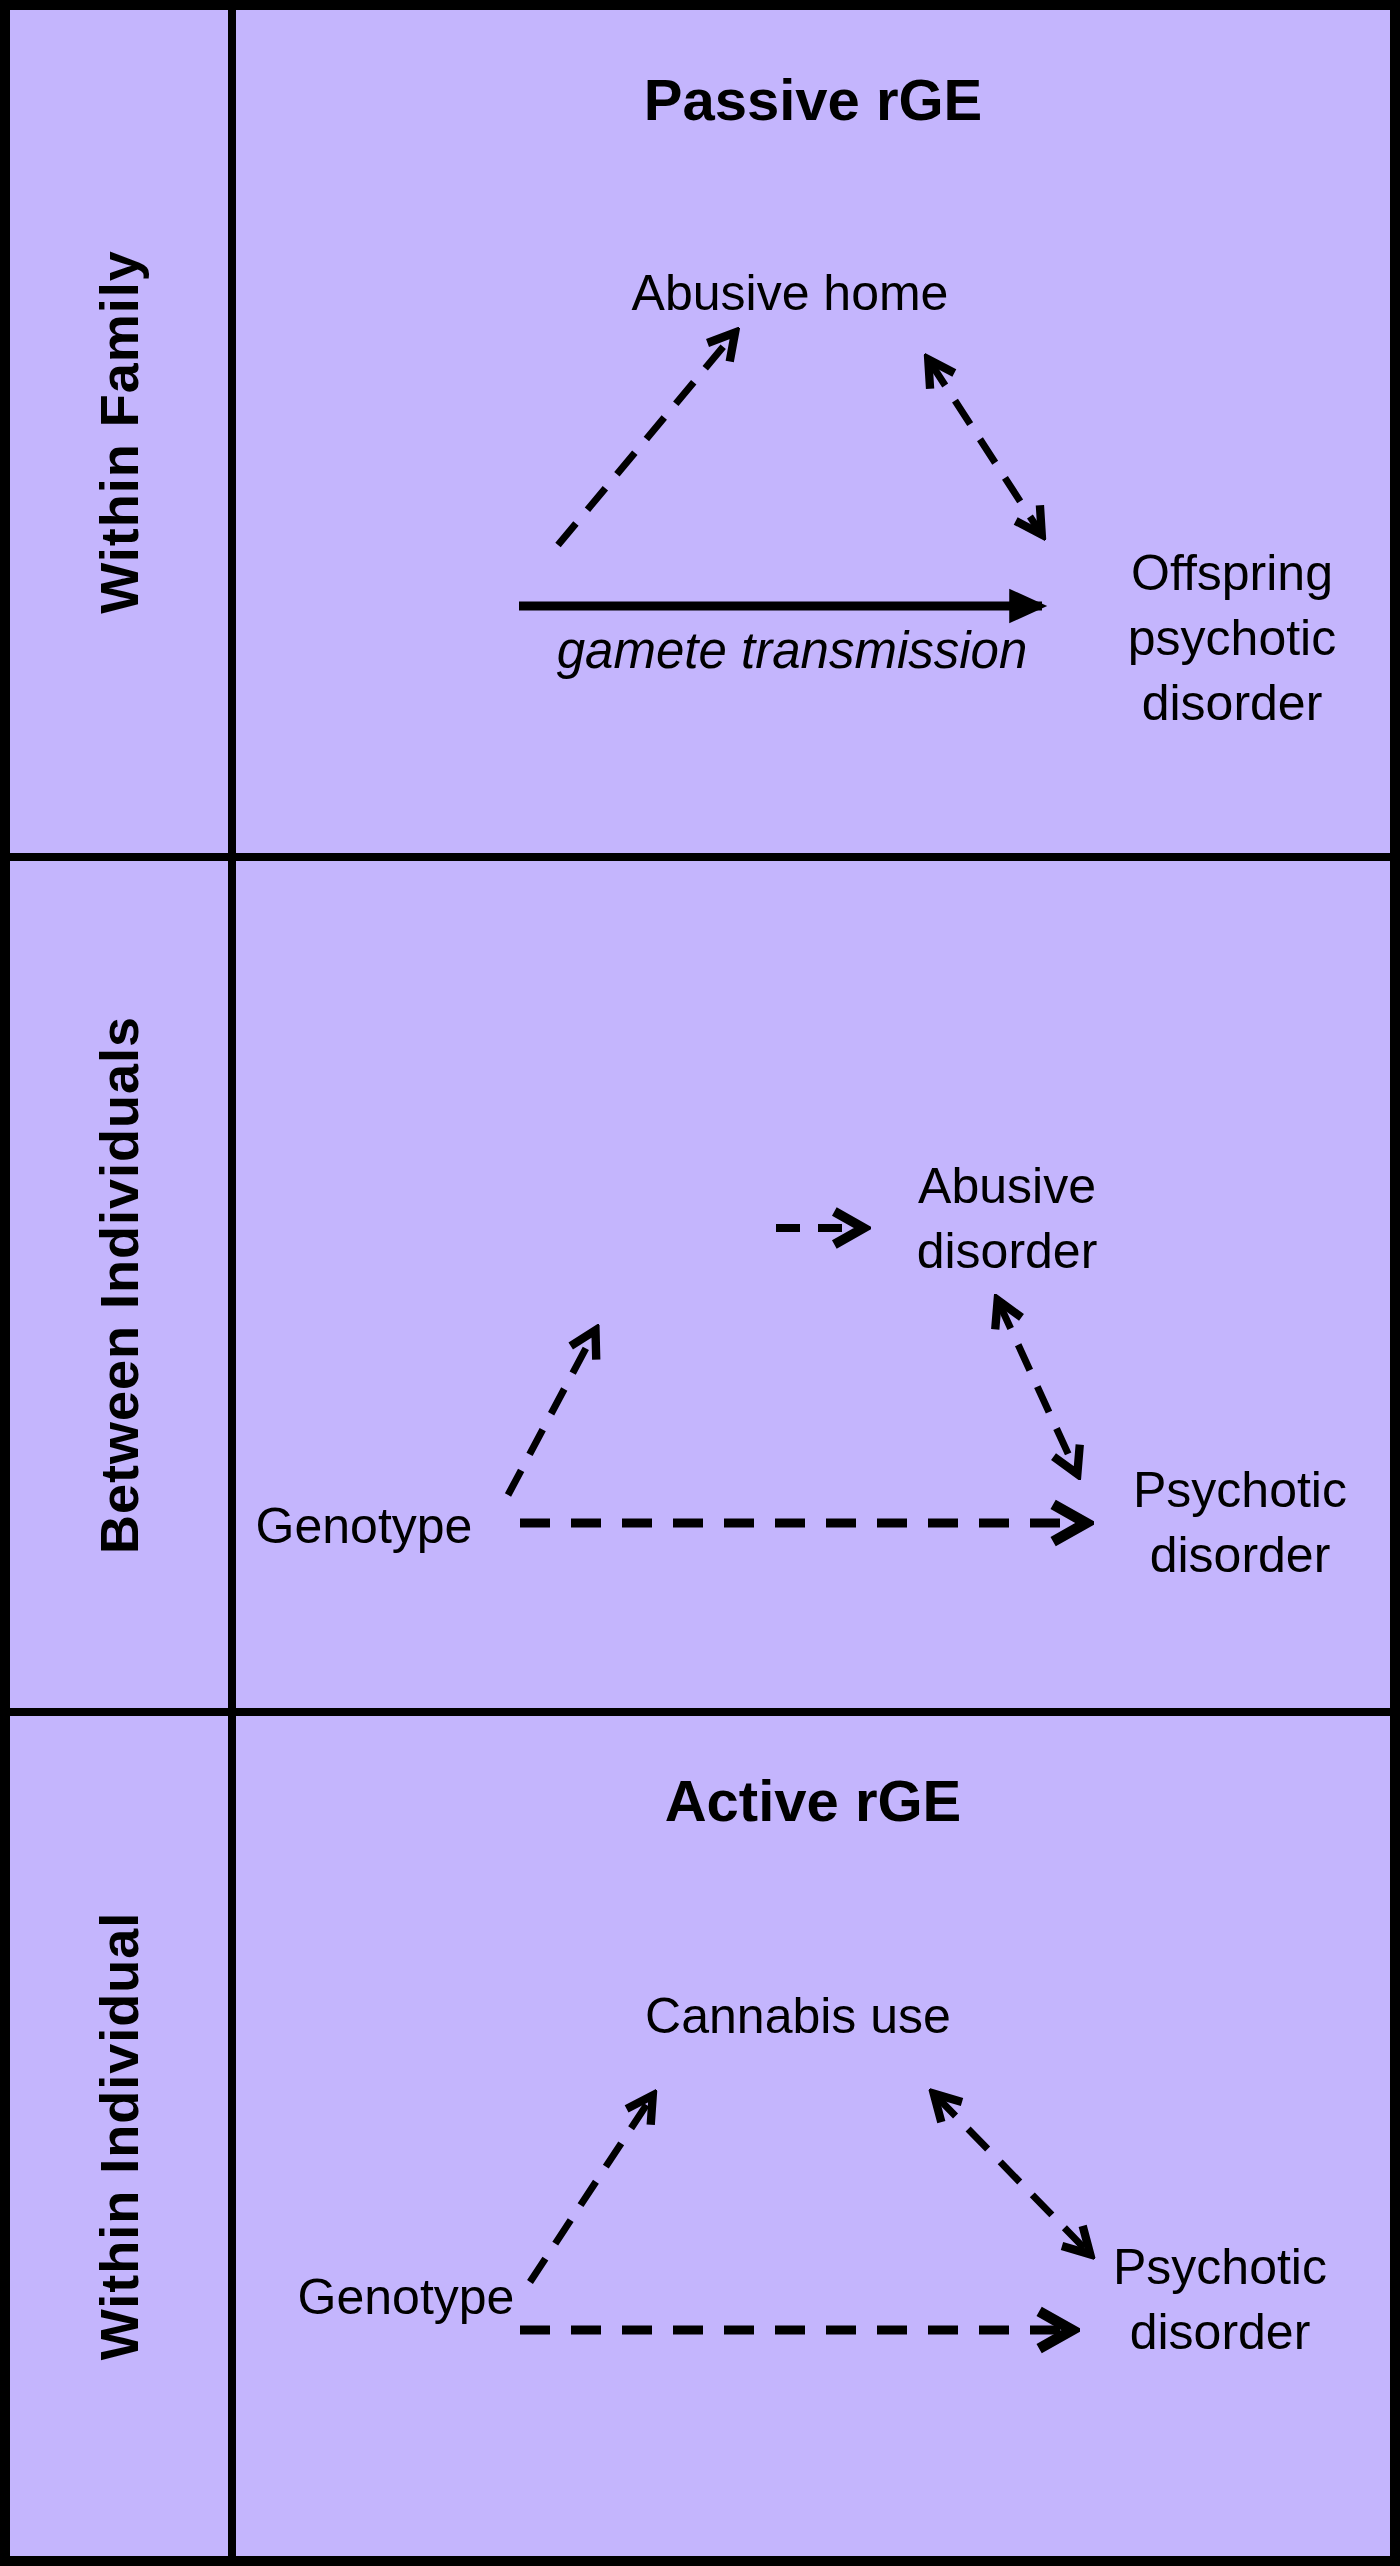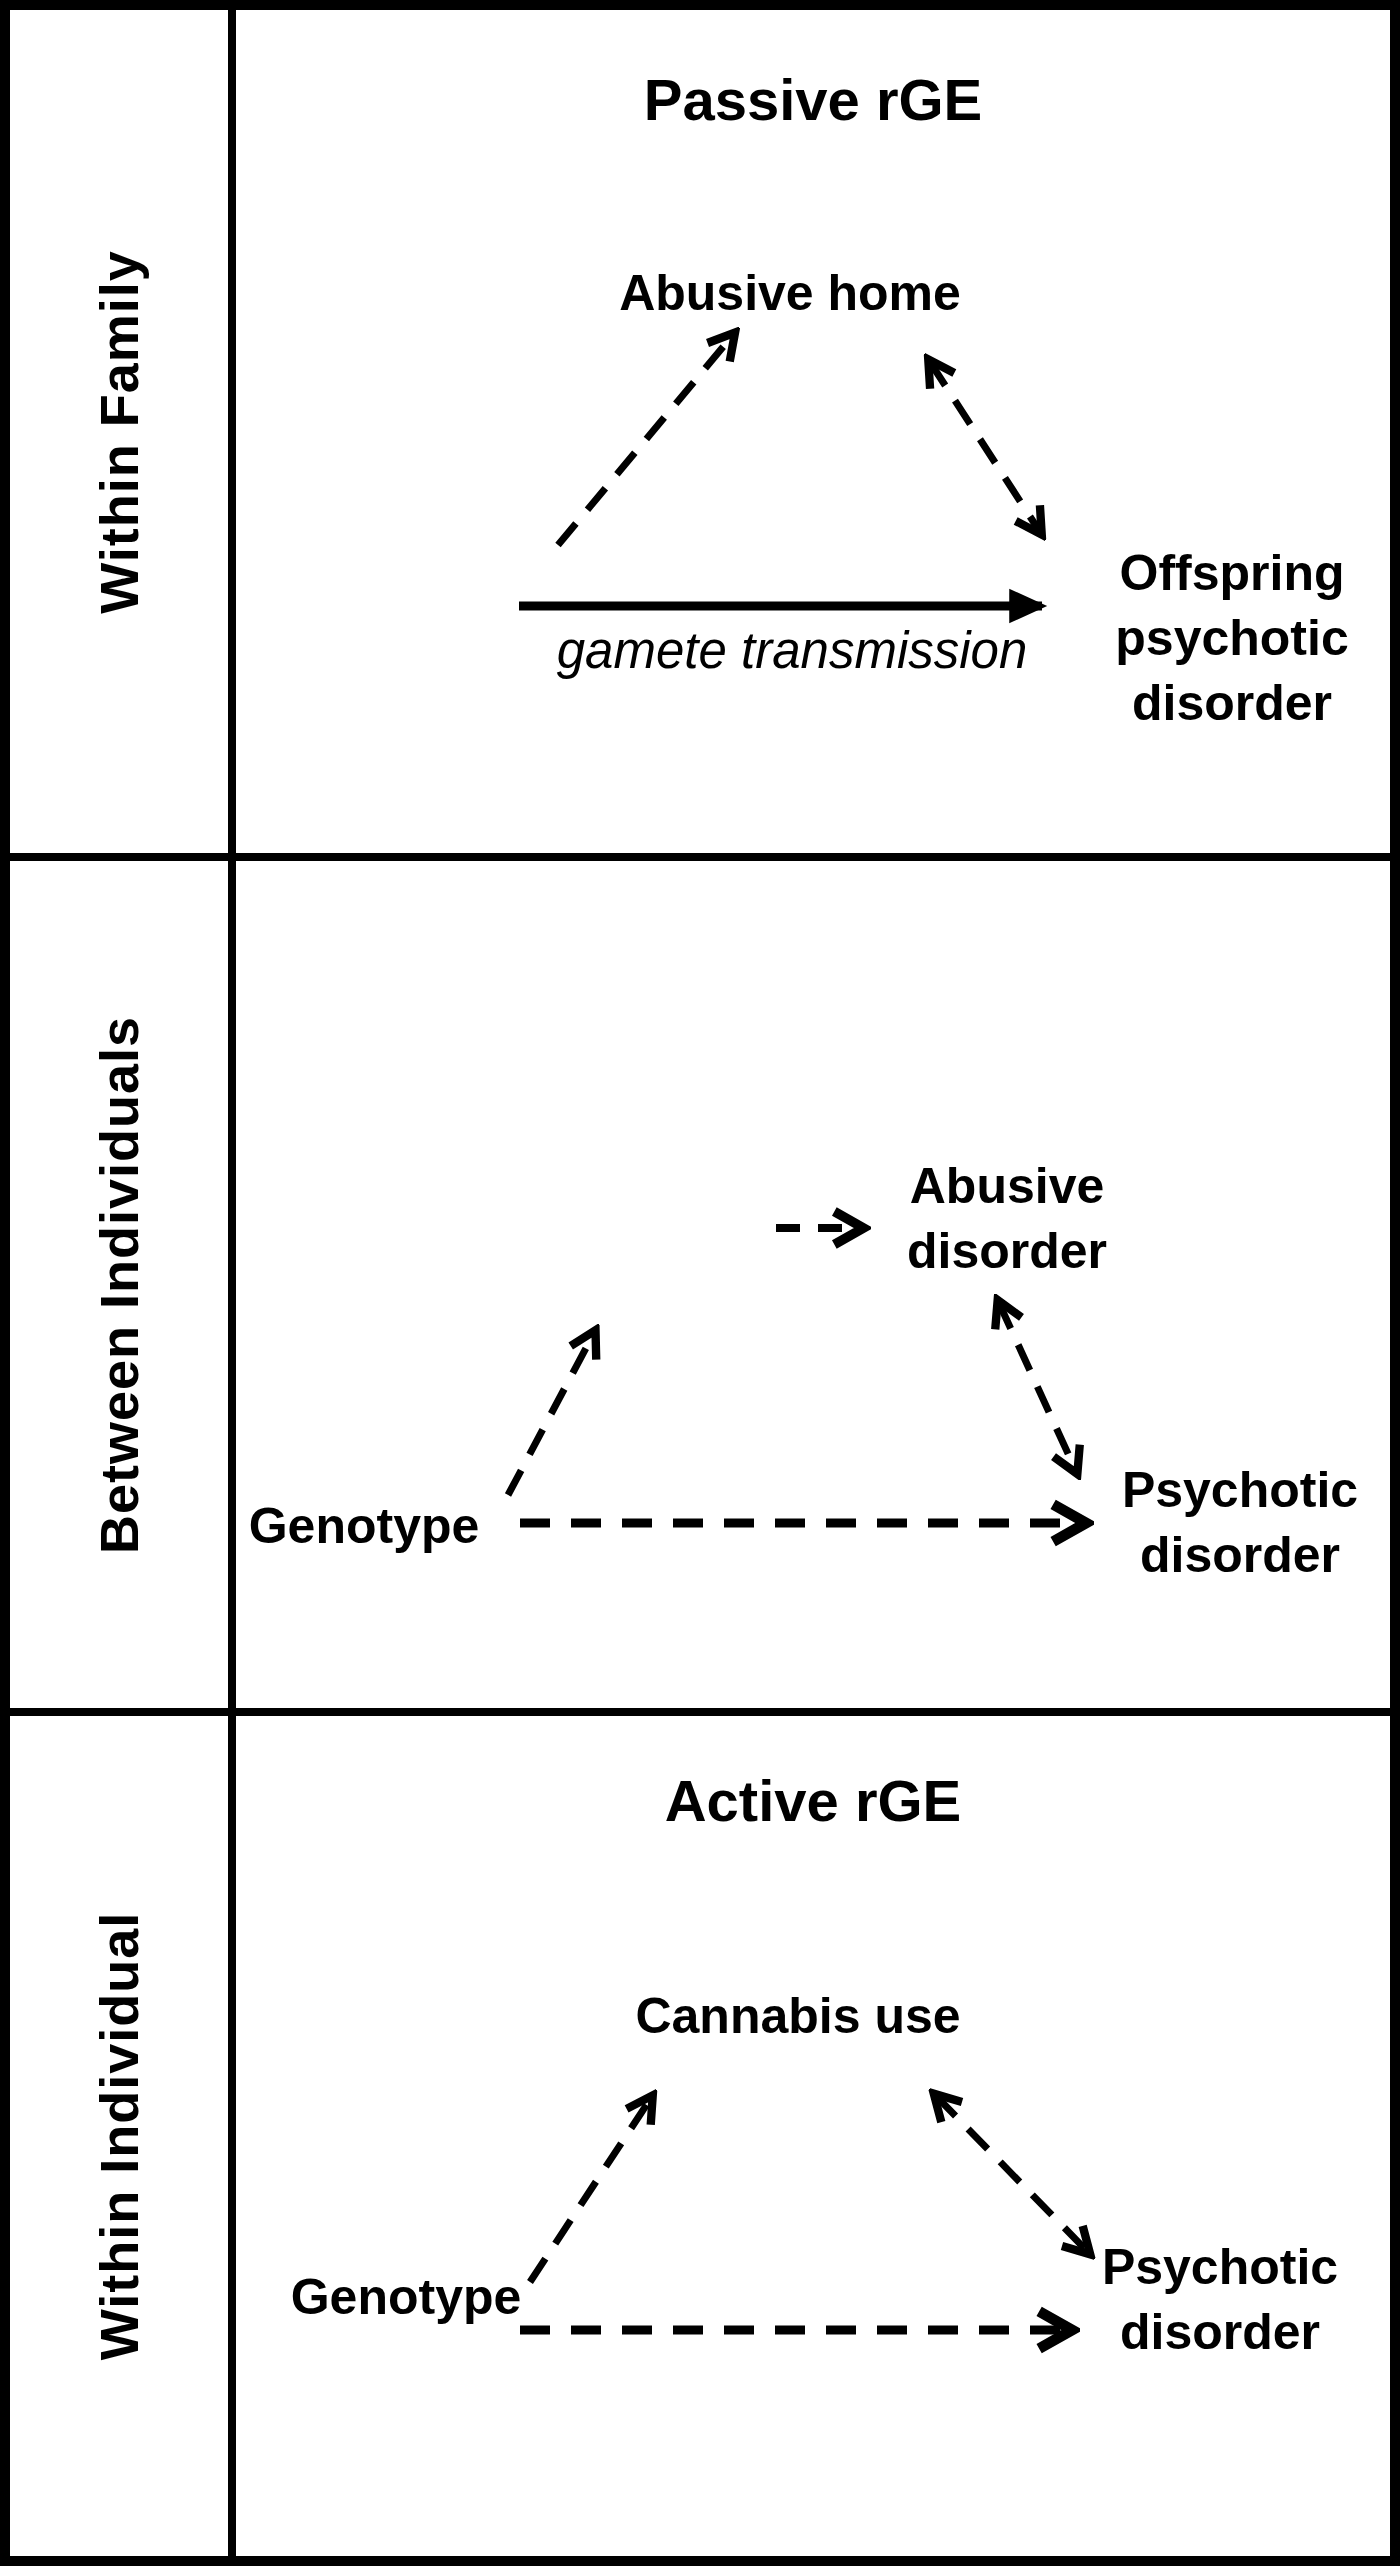--- a/index.html
+++ b/index.html
@@ -16,21 +16,21 @@
     border: 10px solid #000;
     background: #000; 
     display: grid;
     grid-template-columns: 218px 1154px;
     grid-template-rows: 843px 847px 840px;
     gap: 8px;
     font-family: "Liberation Sans", "DejaVu Sans", sans-serif;
     color: #000;
   }
 
-  .cell { background: #ffffff; }
+  .cell { background: #c4b5fd; }
 
   
   .side {
     display: flex;
     align-items: center;
     justify-content: center;
     overflow: hidden;
   }
   .side .vlabel {
     transform: rotate(-90deg);
@@ -59,21 +59,20 @@
     line-height: 58px;
     transform: translateY(-50%);
   }
   .node {
     position: absolute;
     transform: translate(-50%, -50%);
     text-align: center;
     font-size: 50px;
     line-height: 65px;
     white-space: nowrap;
-    font-weight: bold;
   }
   .edge-label {
     position: absolute;
     transform: translate(-50%, -50%);
     font-style: italic;
     font-size: 51px;
     white-space: nowrap;
   }
 </style>
 </head>

